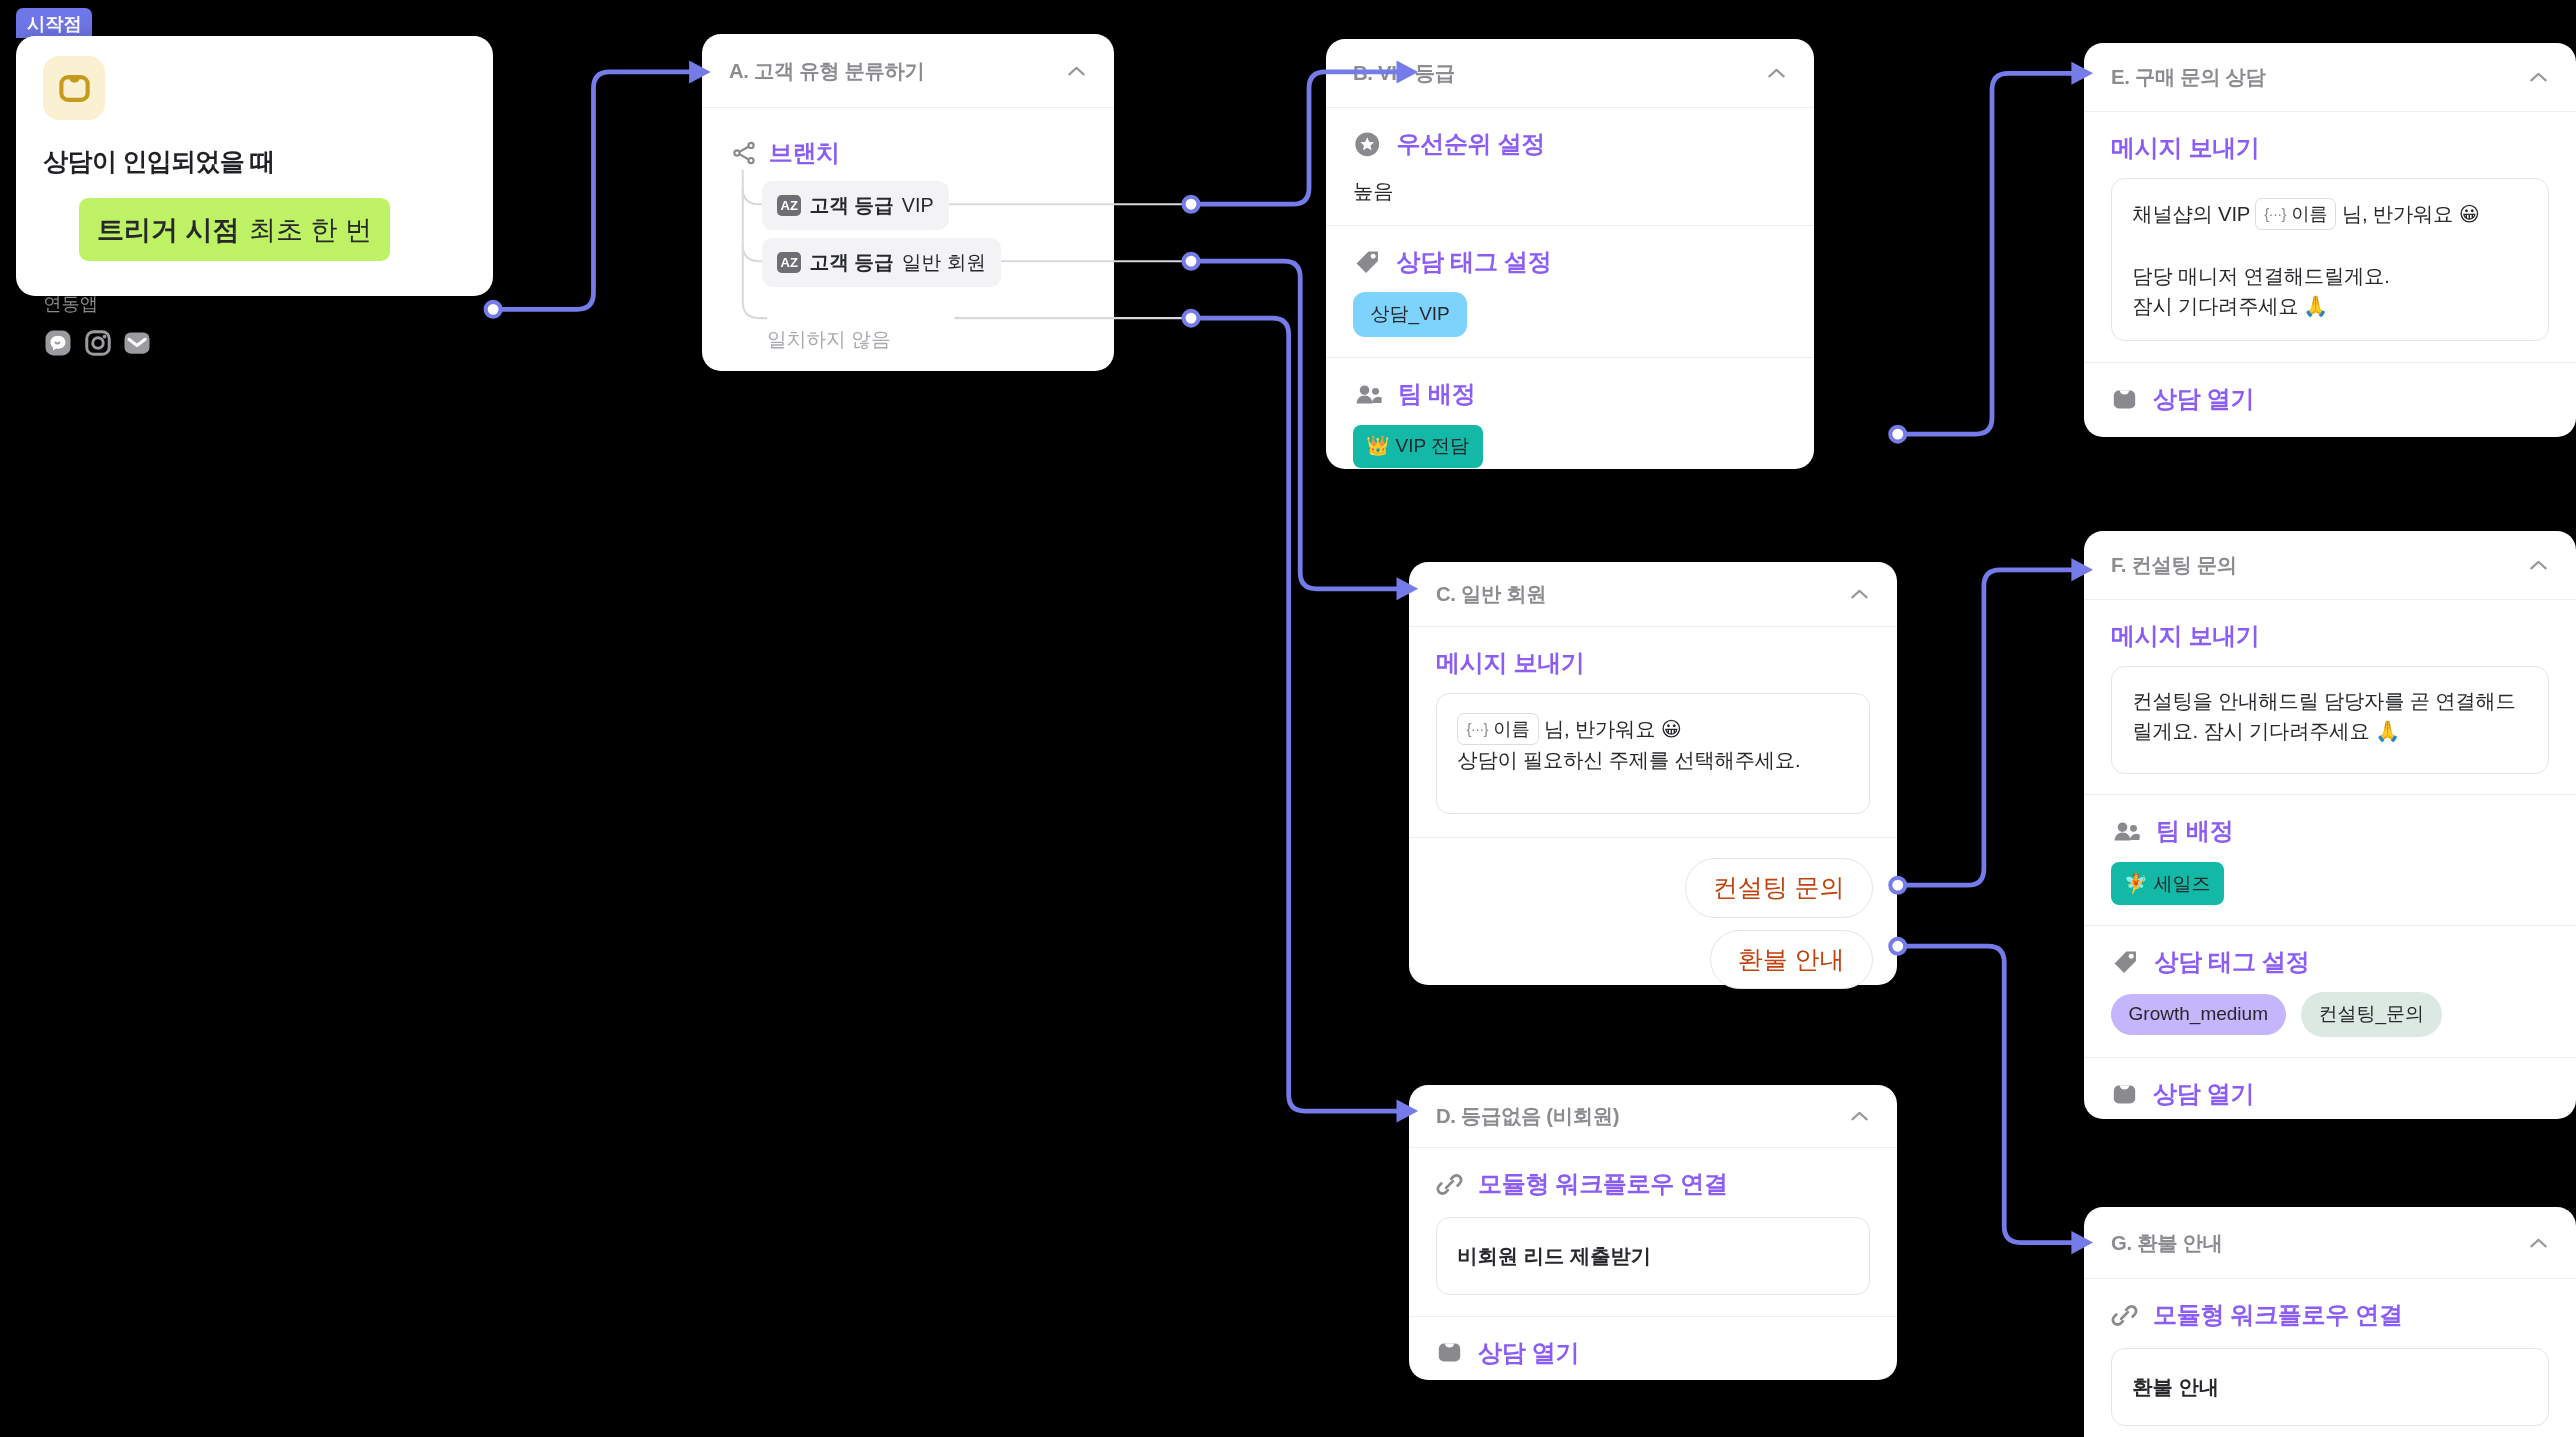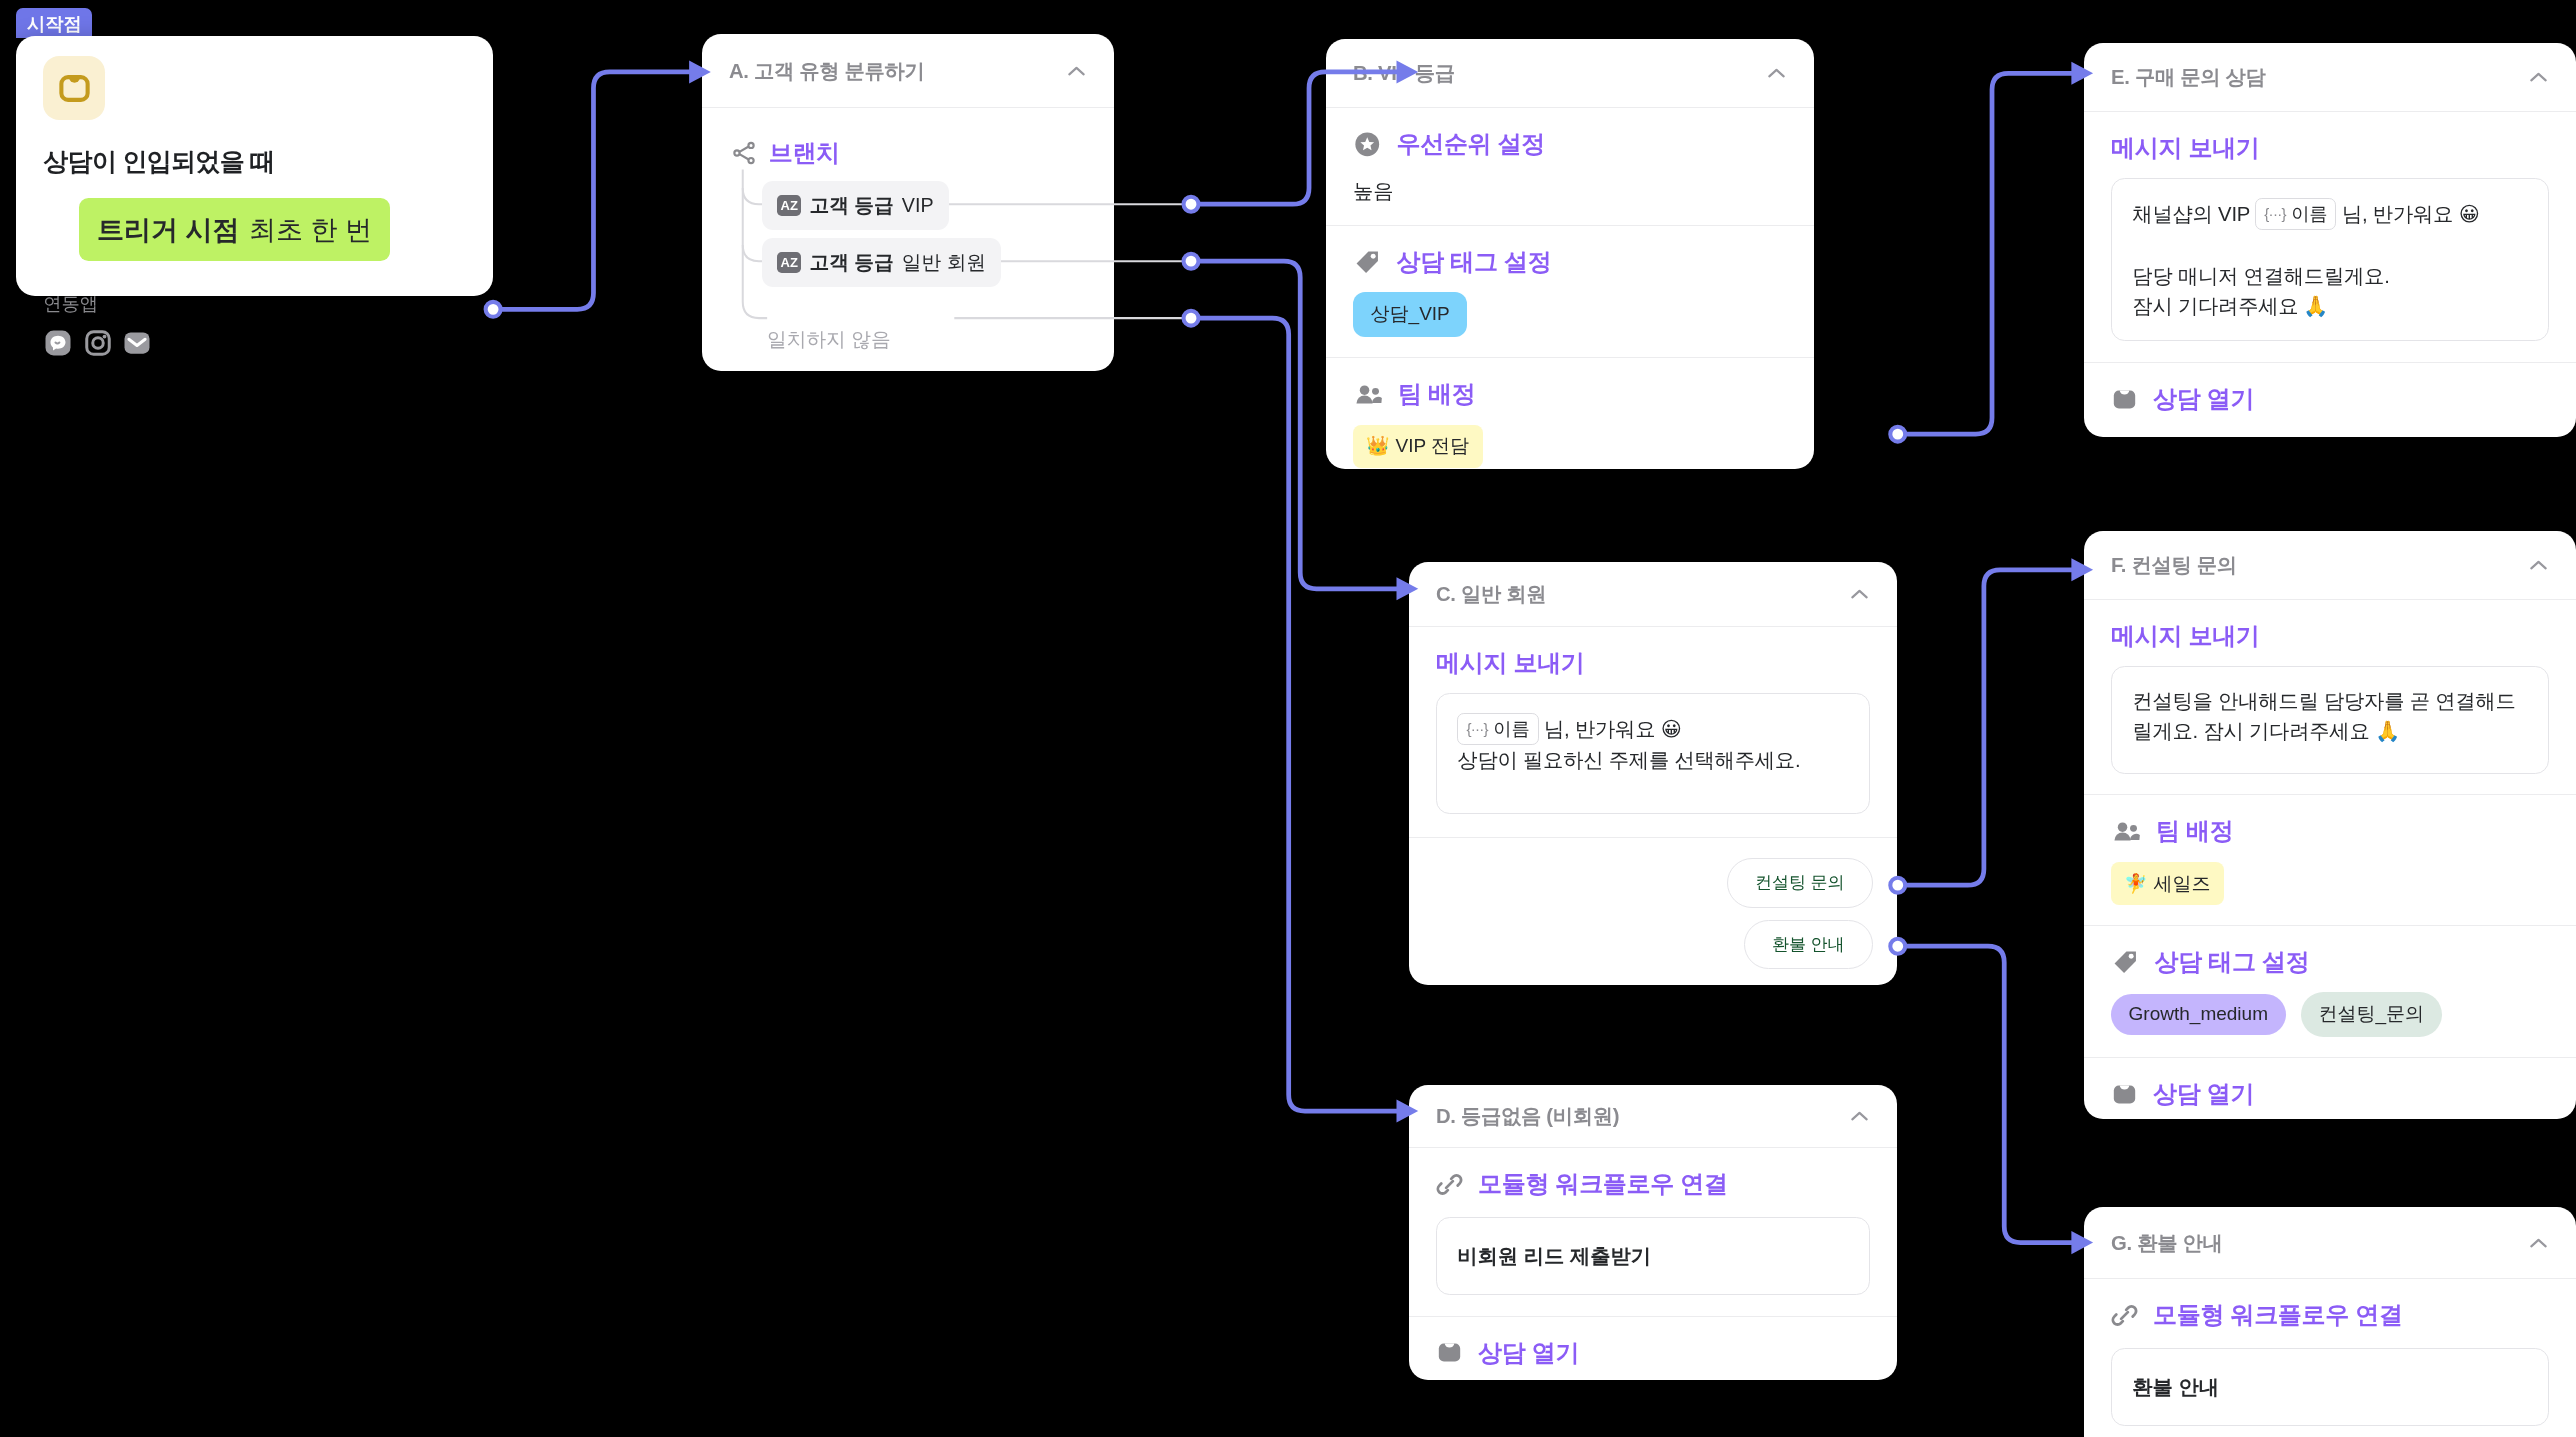--- a/index.html
+++ b/index.html
@@ -11,34 +11,34 @@
        height:68px;padding:0 24.4px 0 27px;border-bottom:1.4px solid #ECECEE;}
   .hdr-title{font-size:20.3px;font-weight:600;color:#8B8B90;letter-spacing:-0.3px;}
   .chev{background:none;border:none;padding:4.1px;cursor:pointer;display:flex;}
   .sec{padding:20.3px 27px;}
   .sec + .sec{border-top:1.4px solid #ECECEE;}
   .row{display:flex;align-items:center;gap:15px;}
   .lbl{font-size:24px;font-weight:700;color:#8b5cf6;letter-spacing:-0.3px;}
   .val{font-size:20.3px;margin-top:16.3px;}
   .gicon{flex:0 0 auto;display:flex;}
   .pill{display:inline-flex;align-items:center;gap:6.8px;margin-top:15px;
-        background:#fef9c3;border-radius:8.1px;padding:8.1px 13.6px;font-size:19px;}
+        background:#14b8a6;border-radius:8.1px;padding:8.1px 13.6px;font-size:19px;}
   .tagpill{display:inline-flex;align-items:center;border-radius:678px;
         padding:9.5px 17.6px;font-size:19px;margin-top:13.6px;margin-right:12.2px;}
   .tag-blue{background:#7dd3fc;border-radius:12px;}
   .msgbox{border:1.4px solid #E4E4E8;border-radius:13.6px;padding:19px 20.3px;
         margin-top:13.6px;font-size:20.3px;line-height:1.5;letter-spacing:-0.2px;}
   .linkbox{border:1.4px solid #E4E4E8;border-radius:13.6px;padding:24.4px 20.3px;
         margin-top:16.3px;font-size:20.3px;font-weight:700;}
   .chip{display:inline-flex;align-items:center;gap:5.4px;border:1.4px solid #DCDCE0;
         border-radius:6.8px;padding:1.4px 8.1px;font-size:18.3px;background:#fff;vertical-align:2px;}
   .chip-ic{color:#8A8A8E;font-size:15px;letter-spacing:-0.7px;}
   .btnpill{display:flex;align-items:center;justify-content:center;background:#fff;
-        border:1.4px solid #E4E4E8;border-radius:678px;padding:12.2px 27px;font-size:17px;
-        color:#14532d;cursor:pointer;}
+        border:1.4px solid #E4E4E8;border-radius:678px;padding:12.2px 27px;font-size:25px;
+        color:#c2410c;cursor:pointer;}
   .btncol{display:flex;flex-direction:column;align-items:flex-end;gap:12.2px;padding:20.3px 24.4px;}
   
   #start-badge{position:absolute;left:16.3px;top:8.1px;width:76px;height:30px;
         background:#6F76E8;color:#fff;font-size:18.3px;font-weight:700;
         border-radius:6.8px 6.8px 0 0;display:flex;align-items:center;justify-content:center;}
   .tile{width:62px;height:64px;background:#FAF0D2;border-radius:16.3px;
         display:flex;align-items:center;justify-content:center;}
   #start-title{font-size:25px;font-weight:800;letter-spacing:-0.7px;margin-top:24.4px;color:#1F2124;}
   .trigpill{display:inline-flex;gap:9.5px;background:#bef264;border-radius:9.5px;
         padding:13.6px 17.6px;font-size:27px;margin-top:20.3px;margin-left:36px;}

